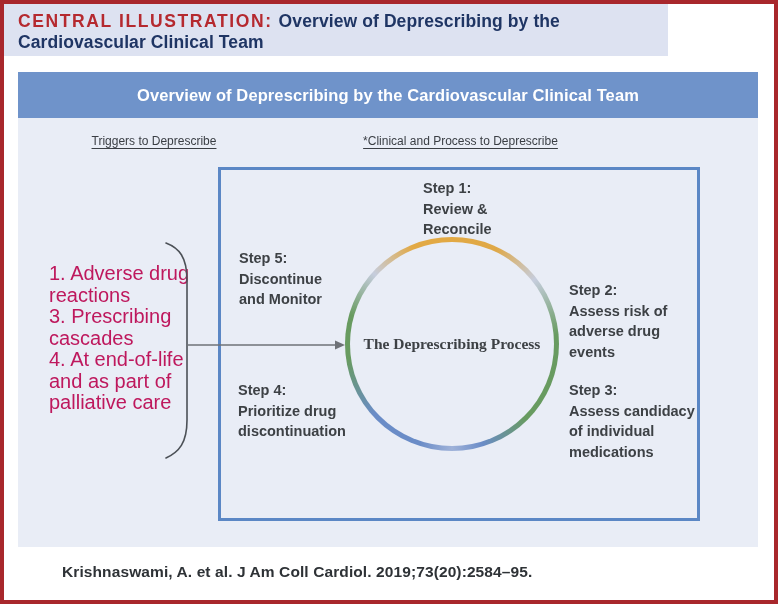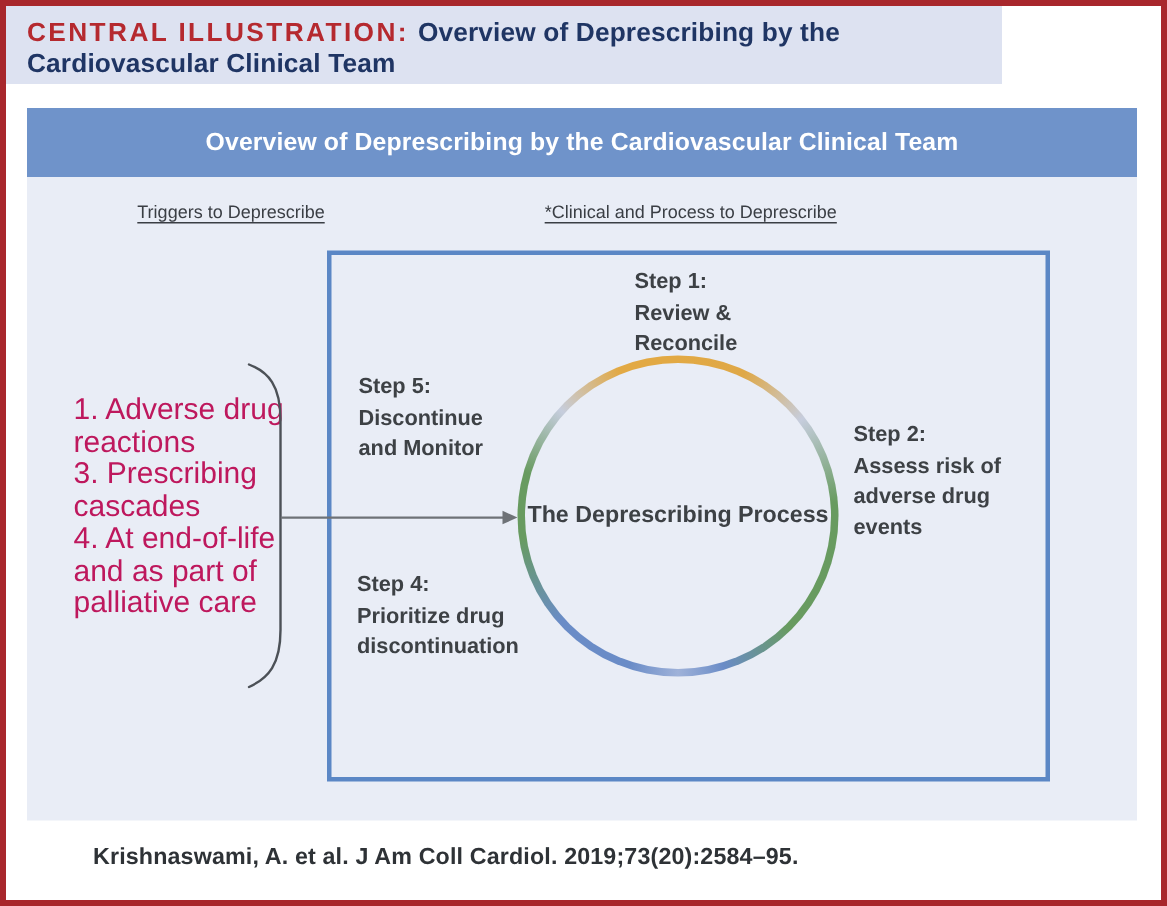--- a/index.html
+++ b/index.html
@@ -73,20 +73,21 @@
   }
   .ring-inner {
     position: absolute; left: 5px; top: 5px; right: 5px; bottom: 5px;
     border-radius: 50%; background: #e9edf6;
   }
   .ring-label {
     position: absolute; left: 327px; top: 165px; width: 214px; height: 214px;
     display: flex; align-items: center; justify-content: center;
     font-size: 15.5px; font-weight: bold; color: #3d4145; z-index: 2;
     text-align: center;
+    font-family: Liberation Serif, serif;
   }
 
   
   .step {
     position: absolute;
     font-size: 14.5px; font-weight: bold; line-height: 20.5px;
     color: #3d4145; white-space: pre-line; z-index: 2;
   }
   .step-1 { left: 405px; top: 106px; }
   .step-2 { left: 551px; top: 176px; margin-top: 32px; }
@@ -140,20 +141,24 @@
     </div>
     <div class="ring-label">The Deprescribing Process</div>
 
     <div class="step step-1">Step 1:
 Review &amp;
 Reconcile</div>
     <div class="step step-2">Step 2:
 Assess risk of
 adverse drug
 events</div>
+    <div class="step step-3">Step 3:
+Assess candidacy
+of individual
+medications</div>
     <div class="step step-4">Step 4:
 Prioritize drug
 discontinuation</div>
     <div class="step step-5">Step 5:
 Discontinue
 and Monitor</div>
 
   </div>
 
   <div class="citation">Krishnaswami, A. et al. J Am Coll Cardiol. 2019;73(20):2584–95.</div>

